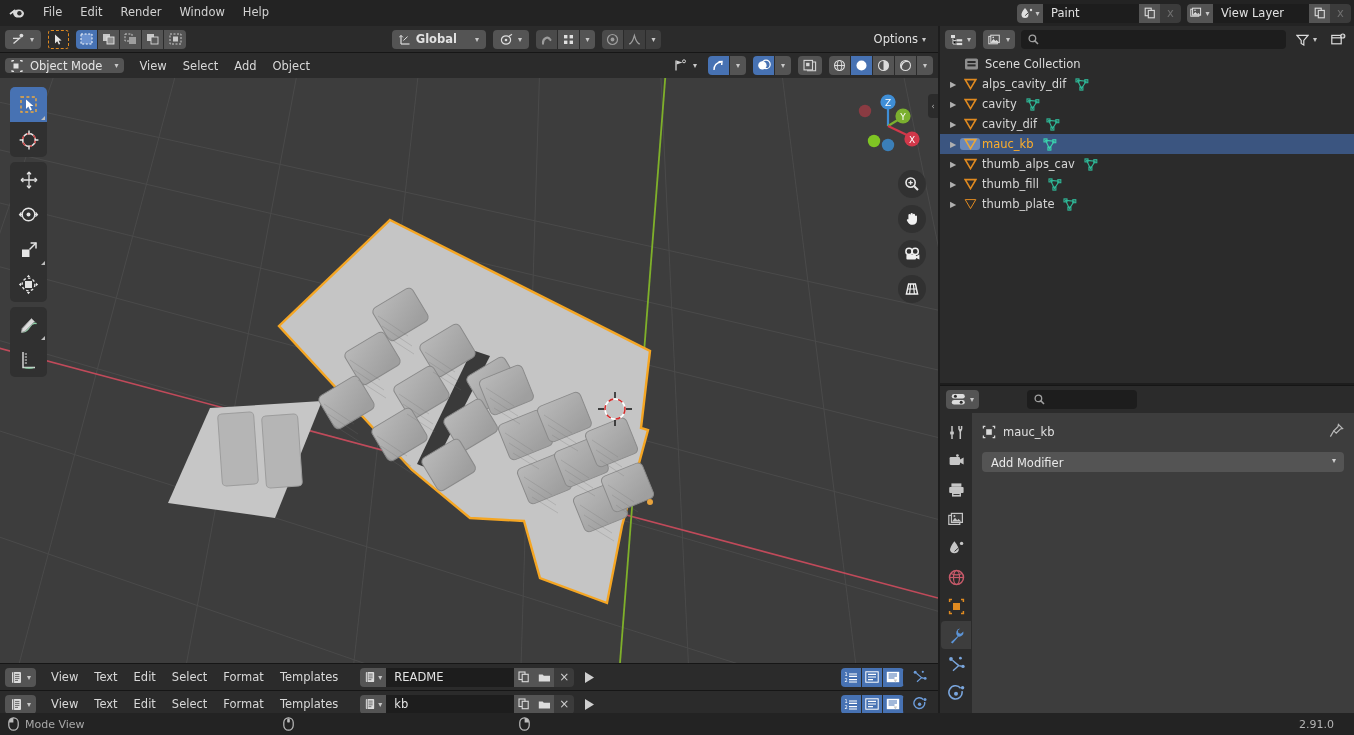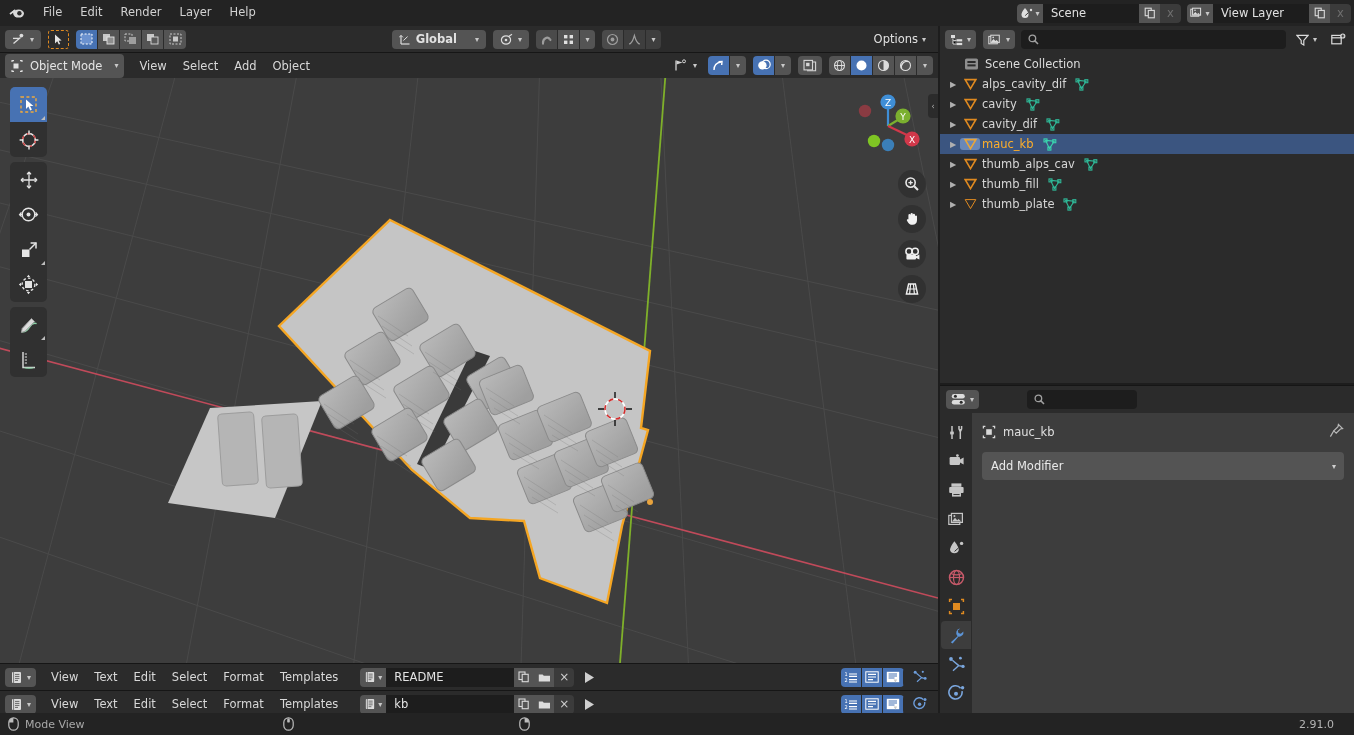--- a/index.html
+++ b/index.html
@@ -79,21 +79,21 @@
   .hgroup > .seg{
     width:22px; height:19px; background:#545454; display:flex; align-items:center;
     justify-content:center; border-right:1px solid #2b2b2b;
   }
   .hgroup > .seg:last-child{ border-right:none; }
   .hgroup > .seg.on{ background:#4772b3; }
   .gap{ width:7px; }
   .gap-lg{ width:14px; }
   .chev{ font-size:8px; color:#c8c8c8; }
   .mode-btn{
-    height:24px; background:#545454; border-radius:4px; display:flex; align-items:center;
+    height:15px; background:#545454; border-radius:4px; display:flex; align-items:center;
     padding:0 6px; gap:6px; font-size:11.5px; color:#e5e5e5;
   }
   .menu2{
     height:19px; display:flex; align-items:center; padding:0 8px; font-size:11.5px;
     color:#d8d8d8; border-radius:3px;
   }
   .sel-tool{
     width:21px;height:19px;border:1px dashed #e08a20;border-radius:3px;
     display:flex;align-items:center;justify-content:center;
   }
@@ -201,22 +201,22 @@
     border-radius:4px 0 0 4px;
   }
   .ptab.active{ background:#3d3d3d; }
   .props-main{ flex:1; background:#3d3d3d; padding:8px 10px; }
   .props-breadcrumb{
     display:flex; align-items:center; gap:7px; font-size:11.5px; color:#e0e0e0;
     height:22px; margin-bottom:9px;
   }
   .pin{ margin-left:auto; }
   .add-modifier{
-    height:20px; background:#545454; border-radius:4px; display:flex; align-items:center;
-    padding:14px 9px; font-size:11.5px; color:#e9e9e9; position:relative;
+    height:20px; background:#545454; border-radius:4px; display:flex; align-items:flex-start;
+    padding:4px 9px; font-size:11.5px; color:#e9e9e9; position:relative;
   }
   .add-modifier .chevdn{ position:absolute; right:8px; font-size:8px; color:#cfcfcf;}
 
   
   .statusbar{
     position:absolute; bottom:0; left:0; width:1354px; height:22px;
     background:#232323; display:flex; align-items:center; padding:0 8px;
     font-size:11px; color:#a8a8a8; gap:6px;
   }
   .status-group{ display:flex; align-items:center; gap:5px; }
@@ -236,36 +236,36 @@
         <ellipse cx="10.6" cy="8.6" rx="5.4" ry="4" fill="#d8d8d8"></ellipse>
         <circle cx="11.4" cy="8.2" r="2.2" fill="#2b2b2b"></circle>
         <path d="M1.5 8.5 L6 5.1 L8 7.4 Z" fill="#d8d8d8"></path>
       </svg>
     </div>
 
     <div class="menu-row">
       <div class="menu-item">File</div>
       <div class="menu-item">Edit</div>
       <div class="menu-item">Render</div>
-      <div class="menu-item">Layer</div>
+      <div class="menu-item">Window</div>
       <div class="menu-item">Help</div>
     </div>
 
 
     <div class="topbar-right">
       <div class="id-block">
         <div class="id-icon">
           <svg width="14" height="12" viewBox="0 0 14 12">
             <path d="M5 1 C2.5 4, 1.5 6, 1.5 7.6 A3.5 3.5 0 0 0 8.5 7.6 C8.5 6, 7.5 4, 5 1 Z" fill="#e0e0e0"></path>
             <circle cx="11" cy="3" r="1.2" fill="#e0e0e0"></circle>
             <path d="M5.2 8.6 L8 6" stroke="#2b2b2b" stroke-width="0.9" fill="none"></path>
           </svg>
           <span class="chev">▾</span>
         </div>
-        <div class="id-name">Scene</div>
+        <div class="id-name">Paint</div>
         <div class="id-btn">
           <svg width="12" height="12" viewBox="0 0 12 12">
               <rect x="1.2" y="1.2" width="6" height="7.5" fill="none" stroke="#dadada" stroke-width="1.1"></rect>
               <rect x="4.3" y="3.4" width="6" height="7.4" fill="#545454" stroke="#dadada" stroke-width="1.1"></rect>
             </svg>
         </div>
         <div class="id-btn dim">x</div>
       </div>
 
       <div class="id-block">

